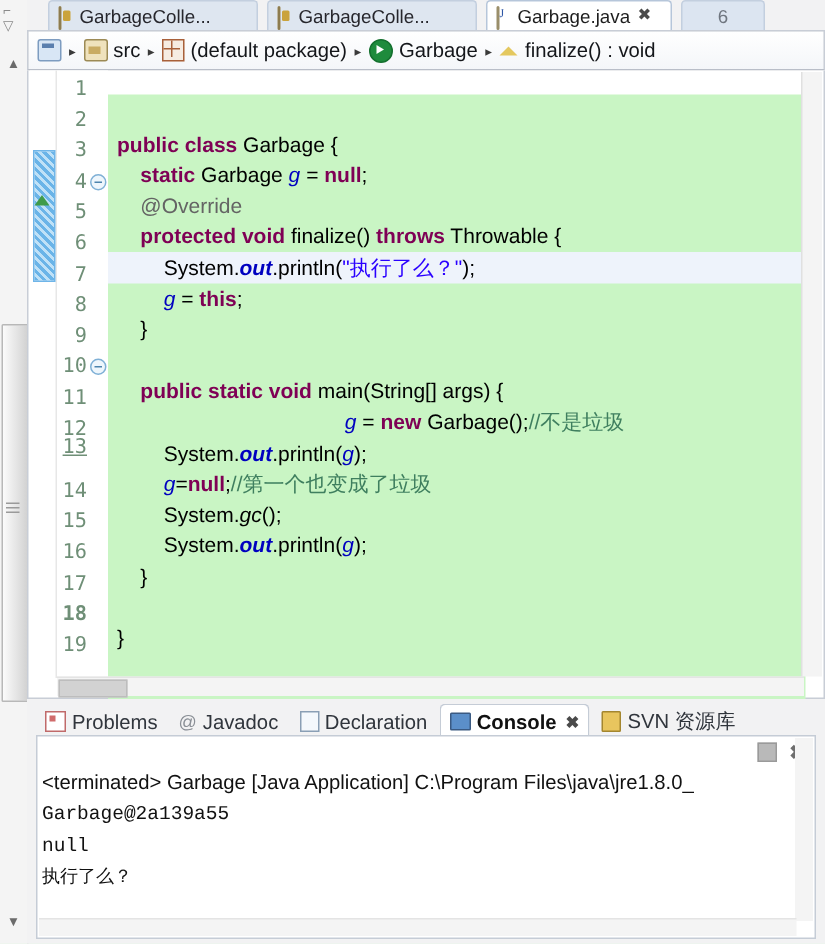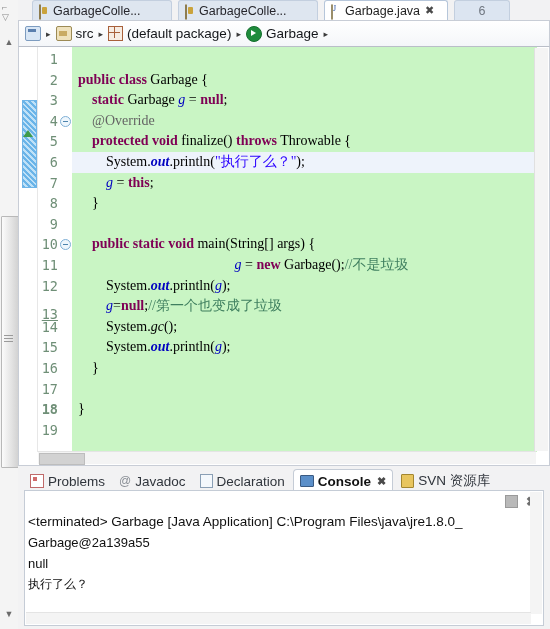--- a/index.html
+++ b/index.html
@@ -66,22 +66,22 @@
   .ann-bar{position:absolute;left:2px;top:53px;width:13px;height:86px;
      background:repeating-linear-gradient(45deg,#6ab4e8 0 2px,#bfe1f7 2px 4px);border:1px solid #6fb5e8;}
   .ann-tri{position:absolute;left:3px;top:83px;width:0;height:0;border-left:5px solid transparent;border-right:5px solid transparent;border-bottom:7px solid #3f9b4a;}
 
   .gutter{position:absolute;left:19px;top:0;width:34px;height:405px;background:#ffffff;
       font-family:"DejaVu Sans Mono",monospace;font-size:13.5px;color:#6f8f77;}
   .gnum{position:absolute;right:14px;text-align:right;line-height:20.6px;height:20.6px;}
   .fold{position:absolute;right:1px;width:11px;height:11px;border:1px solid #7fb0d6;border-radius:50%;background:#eef6fc;box-sizing:border-box;}
   .fold:after{content:"";position:absolute;left:2px;top:4px;width:5px;height:1px;background:#4d84ad;}
 
-  .code{position:absolute;left:53px;top:0;width:465px;height:405px;background:#c9f5c4;overflow:hidden;
-      font-family:Liberation Serif, serif;font-size:14px;}
+  .code{position:absolute;left:53px;top:16px;width:465px;height:405px;background:#c9f5c4;overflow:hidden;
+      font-family:Liberation Sans, sans-serif;font-size:14px;}
   .cl{position:absolute;left:0;width:465px;height:20.6px;line-height:20.6px;white-space:pre;padding-left:6px;box-sizing:border-box;}
   .cl.hl{background:#eef3fb;}
   .kw{color:#7f0055;font-weight:bold;}
   .fld{color:#0000c0;font-style:italic;}
   .fldb{color:#0000c0;font-style:italic;font-weight:bold;}
   .str{color:#2a00ff;}
   .cmt{color:#3f7f5f;}
   .ann{color:#646464;}
   .mth{color:#000;font-style:italic;}
   .plain{color:#000;}
@@ -103,21 +103,21 @@
   .ico-svn{width:11px;height:12px;background:#e8c55e;border:1px solid #a3862f;border-radius:1px;}
   .vtab-close{font-size:11px;color:#4a4a4a;margin-left:2px;}
 
   .console-body{position:absolute;left:6px;top:24px;width:520px;height:136px;box-sizing:border-box;
      background:#ffffff;border:1px solid #c5ccd6;}
   .console-toolbar{position:absolute;right:2px;top:1px;height:18px;display:flex;align-items:center;gap:8px;padding-right:4px;}
   .btn-stop{width:11px;height:11px;background:#b9b9b9;border:1px solid #9a9a9a;}
   .btn-xclose{font-size:13px;color:#6e6e6e;font-weight:bold;line-height:1;}
   .console-text{position:absolute;left:3px;top:20px;width:512px;font-size:13.5px;color:#111;}
   .cline{height:21px;line-height:21px;white-space:nowrap;overflow:hidden;}
-  .cline.mono{font-family:Liberation Sans, sans-serif;font-size:13px;}
+  .cline.mono{font-family:Liberation Mono, monospace;font-size:13px;}
   .cline.cn{font-size:12px;}
   .cscroll-h{position:absolute;left:1px;bottom:1px;width:505px;height:11px;background:#f4f4f4;border-top:1px solid #e4e4e4;}
   .cscroll-v{position:absolute;right:1px;top:1px;width:12px;height:122px;background:#f4f4f4;}
 </style>
 </head>
 <body>
 
 <div id="app">
 
   <div class="left-rail">
@@ -169,20 +169,24 @@
       <span class="bc-item">
         <span class="ico-pkg"></span>
         <span>(default package)</span>
       </span>
       <span class="bc-sep">▸</span>
       <span class="bc-item">
         <span class="ico-class"></span>
         <span>Garbage</span>
       </span>
       <span class="bc-sep">▸</span>
+      <span class="bc-item">
+        <span class="ico-method"></span>
+        <span>finalize() : void</span>
+      </span>
     </div>
 
     <div class="editor-frame">
       <div class="ann-col">
         <div class="ann-bar"></div>
         <div class="ann-tri"></div>
       </div>
       <div class="gutter" id="gutter">
           <div class="gnum" style="top: 2px; right: 14px;">1</div>
           <div class="gnum" style="top: 22.6px; right: 14px;">2</div>
@@ -191,21 +195,21 @@
           <div class="fold" style="top: 68.8px;"></div>
           <div class="gnum" style="top: 84.4px; right: 14px;">5</div>
           <div class="gnum" style="top: 105px; right: 14px;">6</div>
           <div class="gnum" style="top: 125.6px; right: 14px;">7</div>
           <div class="gnum" style="top: 146.2px; right: 14px;">8</div>
           <div class="gnum" style="top: 166.8px; right: 14px;">9</div>
           <div class="gnum" style="top: 187.4px; right: 14px;">10</div>
           <div class="fold" style="top: 192.4px;"></div>
           <div class="gnum" style="top: 208px; right: 14px;">11</div>
           <div class="gnum" style="top: 228.6px; right: 14px;">12</div>
-          <div class="gnum" style="top: 257px; right: 14px; text-decoration: underline;">13</div>
+          <div class="gnum" style="top: 241px; right: 14px; text-decoration: underline;">13</div>
           <div class="gnum" style="top: 269.8px; right: 14px;">14</div>
           <div class="gnum" style="top: 290.4px; right: 14px;">15</div>
           <div class="gnum" style="top: 311px; right: 14px;">16</div>
           <div class="gnum" style="top: 331.6px; right: 14px;">17</div>
           <div class="gnum" style="top: 352.2px; right: 14px; font-weight: bold;">18</div>
           <div class="gnum" style="top: 372.8px; right: 14px;">19</div>
         </div>
       <div class="code" id="code">
           <div class="cl" style="top: 2px;">&nbsp;</div>
           <div class="cl" style="top: 22.6px;"><span class="kw">public</span><span class="plain"> </span><span class="kw">class</span><span class="plain"> Garbage {</span></div>

